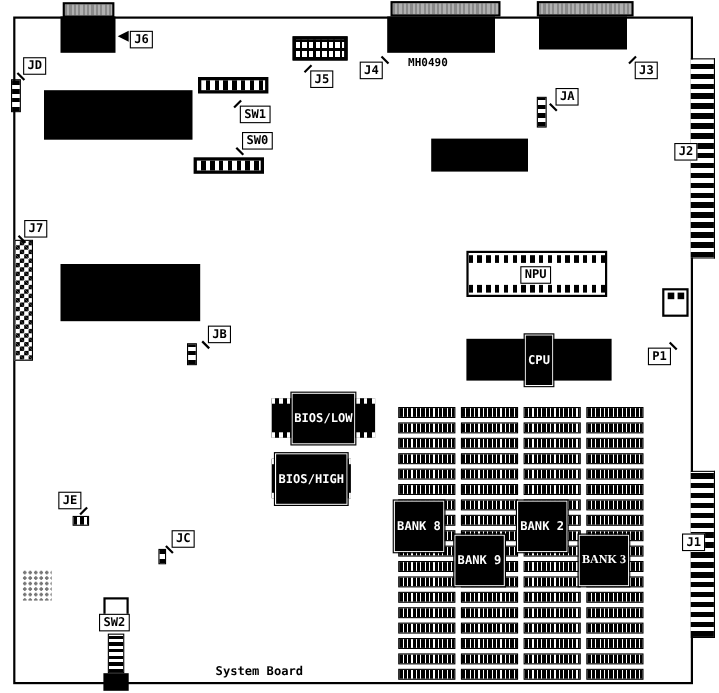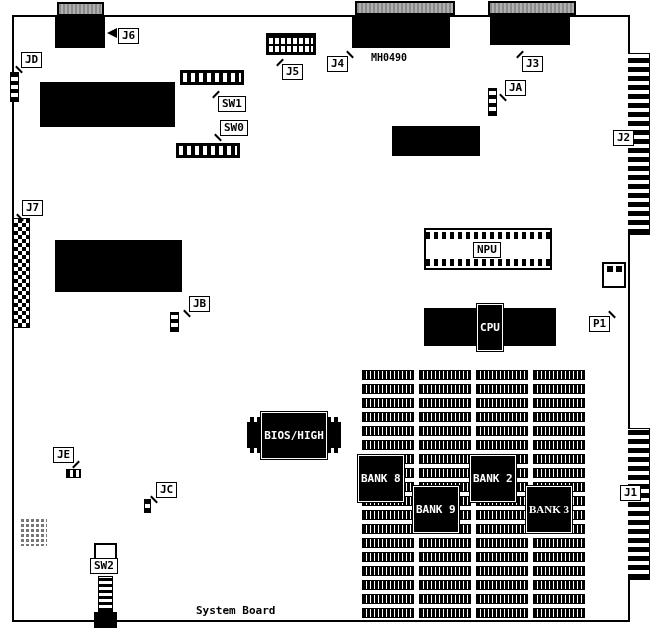--- a/index.html
+++ b/index.html
@@ -125,21 +125,21 @@
   <div class="abs arrow-left" data-name="arrow-left-icon" style="left:107px; top:28px;"></div>
   <div class="callout" data-name="label-j6" style="left:118px; top:28px;">J6</div>
 
   <div class="abs ext-conn" data-name="connector-j4-external" style="left:355px; top:1px; width:100px; height:14px;"></div>
   <div class="abs blk" data-name="connector-j4-body" style="left:352px; top:15px; width:98px; height:33px;"></div>
   <div class="callout tail-ur" data-name="label-j4" style="left:327px; top:56px;">J4</div>
   <div class="plain-text" data-name="part-number" style="left:371px; top:52px; font:bold 10px 'DejaVu Sans Mono',monospace;">MH0490</div>
 
   <div class="abs ext-conn" data-name="connector-j3-external" style="left:488px; top:1px; width:88px; height:14px;"></div>
   <div class="abs blk" data-name="connector-j3-body" style="left:490px; top:15px; width:80px; height:30px;"></div>
-  <div class="callout tail-ul" data-name="label-j3" style="left:522px; top:56px;">J3</div>
+  <div class="callout tail-ul" data-name="label-j3" style="left:577px; top:56px;">J3</div>
 
   <div class="abs dip-2row" data-name="connector-j5" style="left:266px; top:33px; width:50px; height:22px;"></div>
   <div class="callout tail-ul" data-name="label-j5" style="left:282px; top:64px;">J5</div>
 
   <div class="callout tail-dl" data-name="label-jd" style="left:21px; top:52px;">JD</div>
   <div class="abs jumper-v" data-name="jumper-jd" style="left:10px; top:72px; width:9px; height:30px;"></div>
 
   <div class="abs dip-h" data-name="dip-switch-sw1" style="left:180px; top:70px; width:64px; height:15px;"></div>
   <div class="callout tail-ul" data-name="label-sw1" style="left:218px; top:96px;">SW1</div>
 
@@ -167,21 +167,24 @@
   <div class="abs p1-conn" data-name="power-connector-p1" style="left:602px; top:262px; width:24px; height:26px;"></div>
   <div class="callout tail-ur" data-name="label-p1" style="left:589px; top:316px;">P1</div>
 
   <div class="callout tail-dl" data-name="label-jb" style="left:189px; top:296px;">JB</div>
   <div class="abs jumper-v" data-name="jumper-jb" style="left:170px; top:312px; width:9px; height:20px;"></div>
 
   <div class="abs big-chip" data-name="cpu-chip" style="left:424px; top:308px; width:132px; height:38px;">
     <span class="chip-label" style="position:static;" data-name="label-cpu">CPU</span>
   </div>
 
-  <div class="abs bios-chip" data-name="bios-high-chip" style="left:247px; top:417px; width:94px; height:36px;">
+  <div class="abs bios-chip" data-name="bios-low-chip" style="left:247px; top:362px; width:94px; height:36px;">
+    <span class="chip-label" style="position:static;" data-name="label-bios-low">BIOS/LOW</span>
+  </div>
+  <div class="abs bios-chip" data-name="bios-high-chip" style="left:247px; top:417px; width:72px; height:36px;">
     <span class="chip-label" style="position:static;" data-name="label-bios-high">BIOS/HIGH</span>
   </div>
 
   <div data-name="memory-array">
       <div class="mem-chip" data-name="memory-chip"></div>
       <div class="mem-chip" data-name="memory-chip"></div>
       <div class="mem-chip" data-name="memory-chip"></div>
       <div class="mem-chip" data-name="memory-chip"></div>
       <div class="mem-chip" data-name="memory-chip"></div>
       <div class="mem-chip" data-name="memory-chip"></div>

